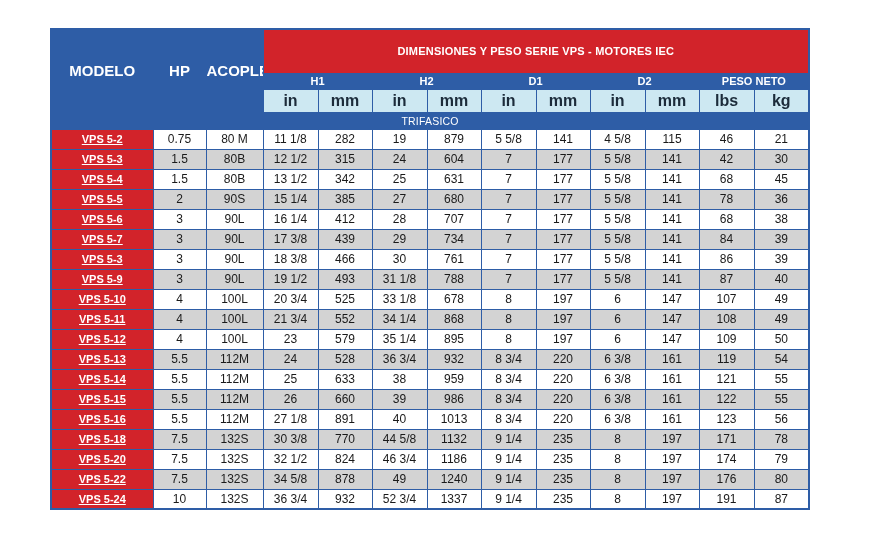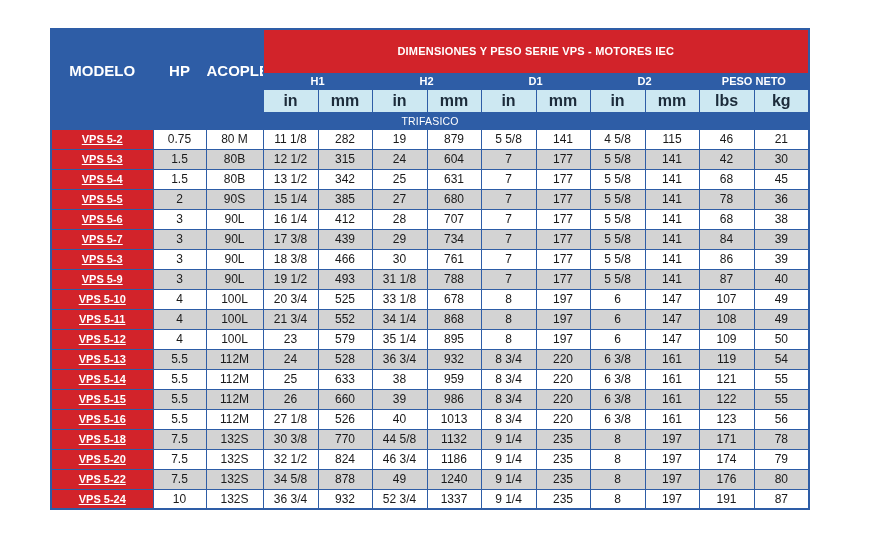--- a/index.html
+++ b/index.html
@@ -329,21 +329,21 @@
           <td>6 3/8</td>
           <td>161</td>
           <td>122</td>
           <td>55</td>
         </tr>
         <tr class="">
           <td class="modelo">VPS 5-16</td>
           <td>5.5</td>
           <td>112M</td>
           <td>27 1/8</td>
-          <td>526</td>
+          <td>891</td>
           <td>40</td>
           <td>1013</td>
           <td>8 3/4</td>
           <td>220</td>
           <td>6 3/8</td>
           <td>161</td>
           <td>123</td>
           <td>56</td>
         </tr>
         <tr class="alt">

